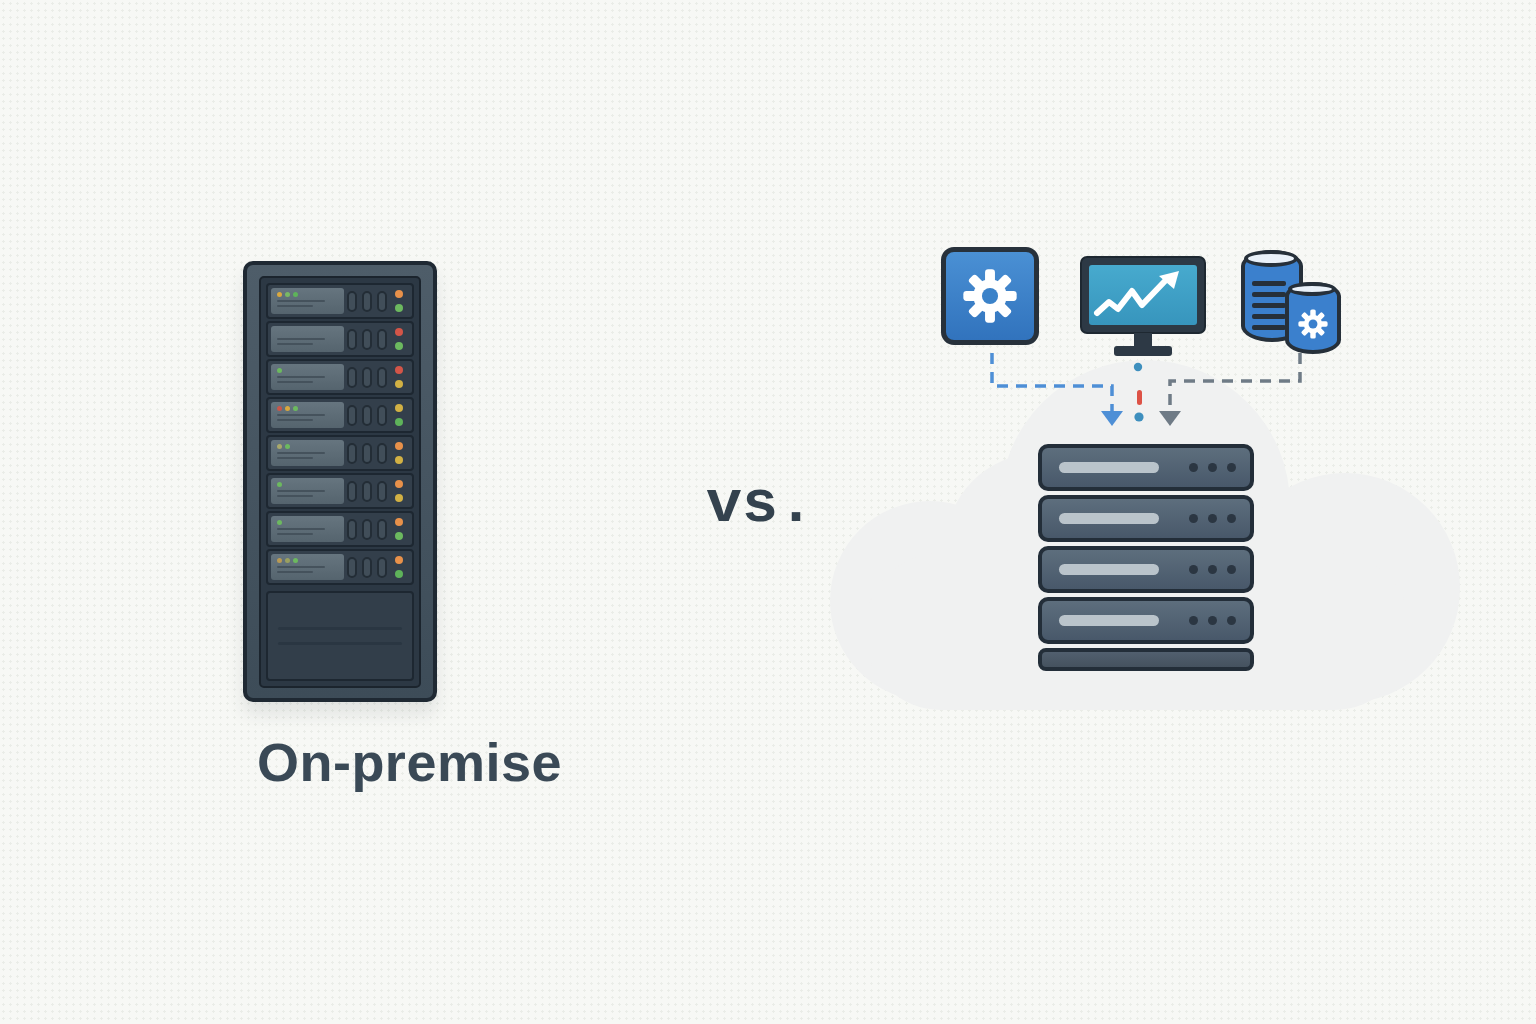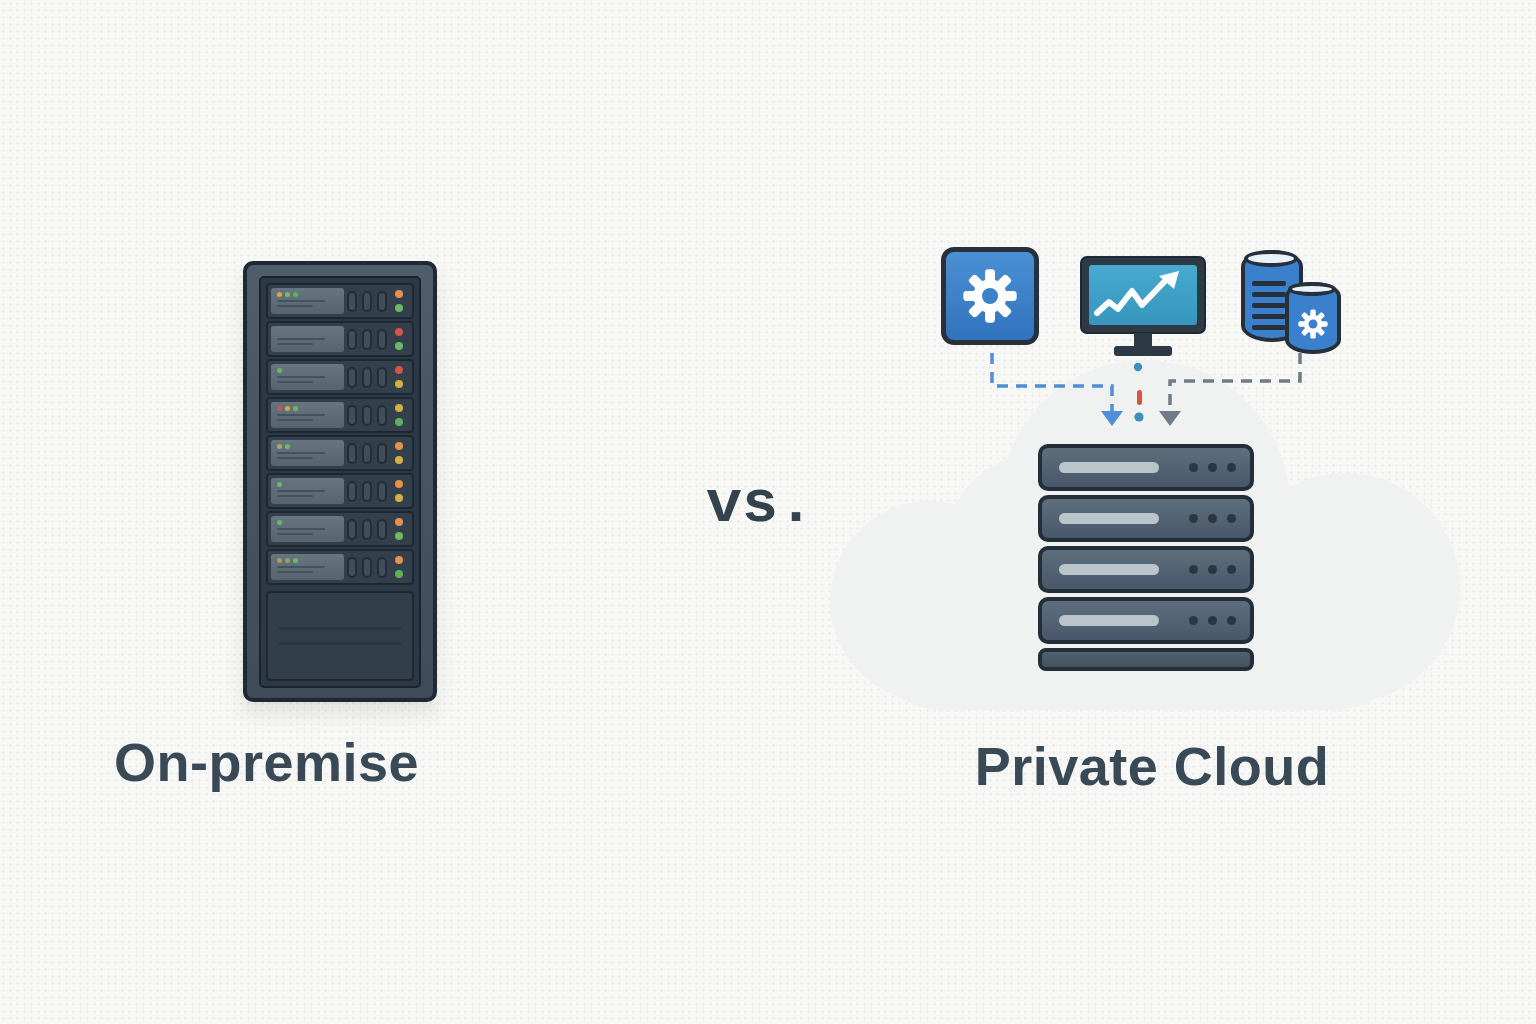--- a/index.html
+++ b/index.html
@@ -30,21 +30,21 @@
   .u-vents{flex:1;display:flex;gap:5px;align-items:center;justify-content:center;}
   .slot{width:10px;height:21px;box-sizing:border-box;background:#414e59;
     border:2px solid #232d36;border-radius:5px;}
   .u-leds{width:26px;display:flex;flex-direction:column;gap:6px;align-items:center;justify-content:center;}
   .sled{width:8px;height:8px;border-radius:50%;}
   .rack-blank{flex:1;margin:4px 2px 2px;box-sizing:border-box;background:#323e4a;
     border:2px solid #1d2731;border-radius:4px;padding-top:22px;}
   .blank-line{height:3px;background:#2a3642;margin:12px 10px;border-radius:2px;}
   
   .label{position:absolute;font-weight:700;font-size:54px;color:#3a4956;letter-spacing:0.5px;}
-  .label-left{left:114px;top:731px;width:430px;text-align:left;}
+  .label-left{left:132px;top:731px;width:430px;text-align:right;}
   .label-right{left:942px;top:735px;width:420px;text-align:center;}
   .vs{position:absolute;left:706px;top:471px;font-weight:800;font-size:60px;color:#34424e;font-family:Liberation Mono, monospace;}
   
   .cloud{position:absolute;left:815px;top:353px;width:660px;height:362px;}
   
   .icon-gear-square{position:absolute;left:941px;top:247px;width:98px;height:98px;box-sizing:border-box;
     background:linear-gradient(180deg,#4a90d4,#3173bd);
     border:5px solid #27313b;border-radius:13px;
     display:flex;align-items:center;justify-content:center;}
   .icon-monitor{position:absolute;left:1080px;top:256px;width:126px;height:100px;}
@@ -350,15 +350,14 @@
           <div class="s-bar"></div>
           <div class="s-dots">
             <div class="s-dot"></div>
             <div class="s-dot"></div>
             <div class="s-dot"></div>
           </div>
         </div>
       </div>
     <div class="stack-base"></div>
   </div>
-  <div class="label label-right">Private Cloud</div>
 
 </div>
 
 </body></html>

